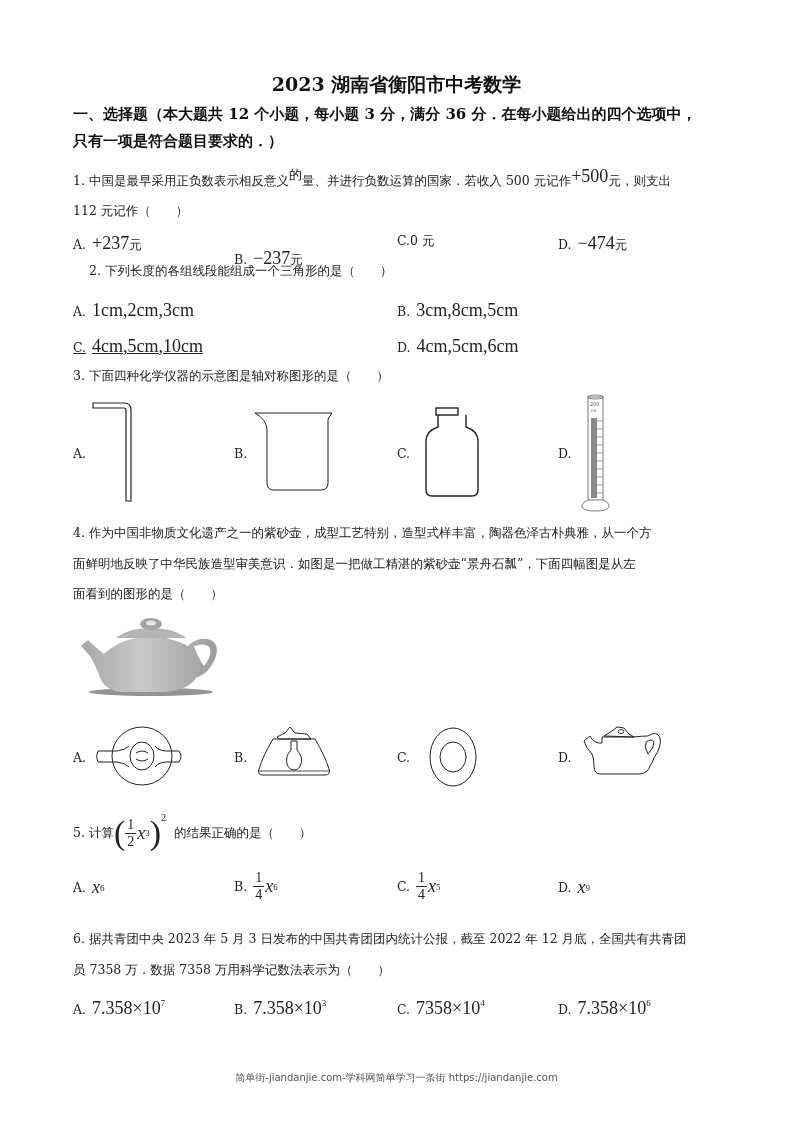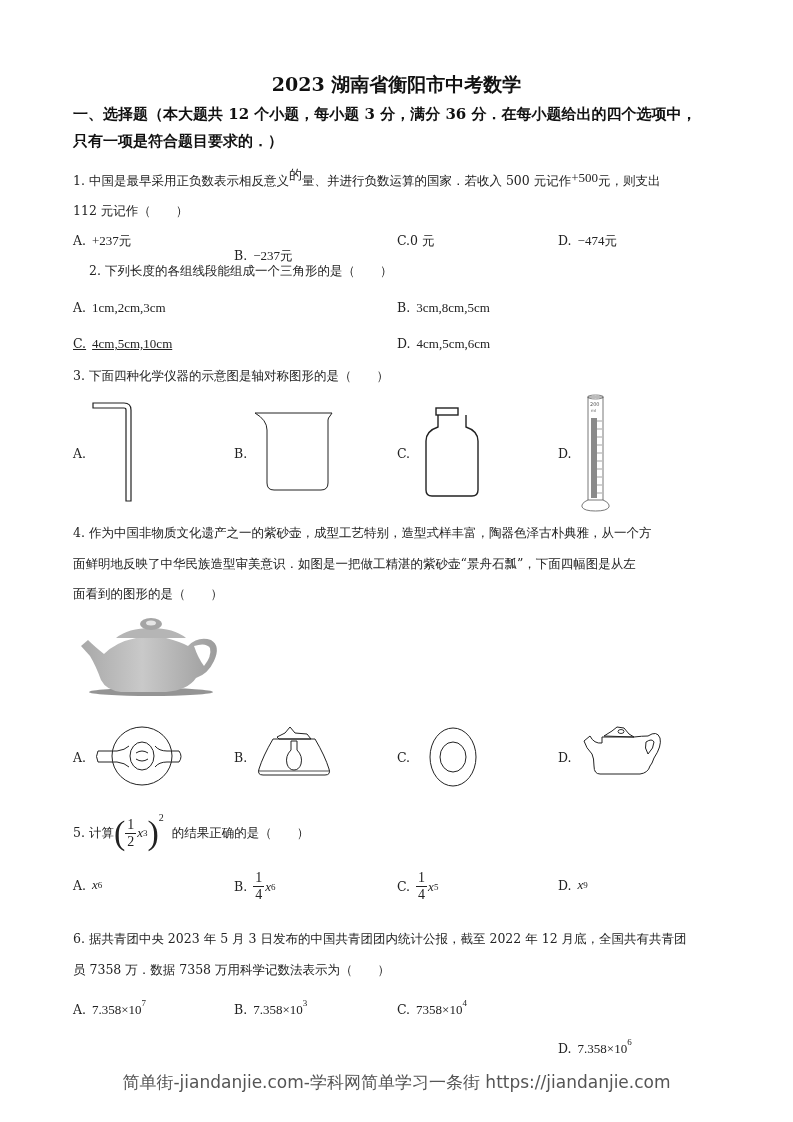--- a/index.html
+++ b/index.html
@@ -4,26 +4,26 @@
 <style>
   * { margin: 0; padding: 0; box-sizing: border-box; }
   html, body { width: 793px; height: 1122px; background: #ffffff; overflow: hidden; }
   body { position: relative; font-family: "DejaVu Serif", "Liberation Serif", serif; color: #111; }
   .abs { position: absolute; white-space: nowrap; }
   .title { left: 0; width: 793px; top: 72px; text-align: center; font-size: 19px; font-weight: bold; font-family: "DejaVu Serif", serif; }
   .section { left: 73px; font-size: 15px; font-weight: bold; }
   .q { left: 73px; font-size: 12.5px; color: #222; }
   .opt { font-size: 12.5px; color: #222; }
   .opt .lbl { margin-right: 6px; }
-  .math { font-family: "Liberation Serif", serif; font-size: 13px; }
+  .math { font-family: "Liberation Serif", serif; font-size: 18px; }
   .it { font-style: italic; }
   sup.s { font-size: 9px; vertical-align: 8px; }
   .frac { display: inline-flex; flex-direction: column; align-items: center; vertical-align: middle; font-family: "Liberation Serif", serif; font-size: 14px; line-height: 16px; margin-right: 1px; }
   .frac .num { border-bottom: 1px solid #222; padding: 0 2px; }
-  .footer { left: 0; width: 793px; top: 1071px; text-align: center; font-family: "DejaVu Sans", sans-serif; font-size: 17px; color: #555; }
+  .footer { left: 0; width: 793px; top: 1071px; text-align: center; font-family: "DejaVu Sans", sans-serif; font-size: 10px; color: #555; }
   svg { position: absolute; }
   .teapot-photo { position: absolute; left: 76px; top: 618px; width: 150px; height: 85px; }
 </style>
 </head>
 <body>
 
 <div class="abs title">2023 湖南省衡阳市中考数学</div>
 
 <div class="abs section" style="top:105px;">一、选择题（本大题共 12 个小题，每小题 3 分，满分 36 分．在每小题给出的四个选项中，</div>
 <div class="abs section" style="top:132px;">只有一项是符合题目要求的．）</div>
@@ -178,15 +178,15 @@
   <span class="math it">x</span>
     <sup class="s" style="font-family:'Liberation Serif',serif;">9</sup>
 </div>
 
 <div class="abs q" style="top:931px;">6. 据共青团中央 2023 年 5 月 3 日发布的中国共青团团内统计公报，截至 2022 年 12 月底，全国共有共青团</div>
 <div class="abs q" style="top:962px;">员 7358 万．数据 7358 万用科学记数法表示为（　　）</div>
 
 <div class="abs opt" style="left:73px;top:998px;"><span class="lbl">A.</span><span class="math">7.358×10</span><sup class="s" style="font-family:'Liberation Serif',serif;">7</sup></div>
 <div class="abs opt" style="left:234px;top:998px;"><span class="lbl">B.</span><span class="math">7.358×10</span><sup class="s" style="font-family:'Liberation Serif',serif;">3</sup></div>
 <div class="abs opt" style="left:397px;top:998px;"><span class="lbl">C.</span><span class="math">7358×10</span><sup class="s" style="font-family:'Liberation Serif',serif;">4</sup></div>
-<div class="abs opt" style="left:558px;top:998px;margin-top:39px;"><span class="lbl">D.</span><span class="math">7.358×10</span><sup class="s" style="font-family:'Liberation Serif',serif;">6</sup></div>
+<div class="abs opt" style="left:558px;top:998px;"><span class="lbl">D.</span><span class="math">7.358×10</span><sup class="s" style="font-family:'Liberation Serif',serif;">6</sup></div>
 
 <div class="abs footer">简单街-jiandanjie.com-学科网简单学习一条街 https://jiandanjie.com</div>
 
 </body></html>

